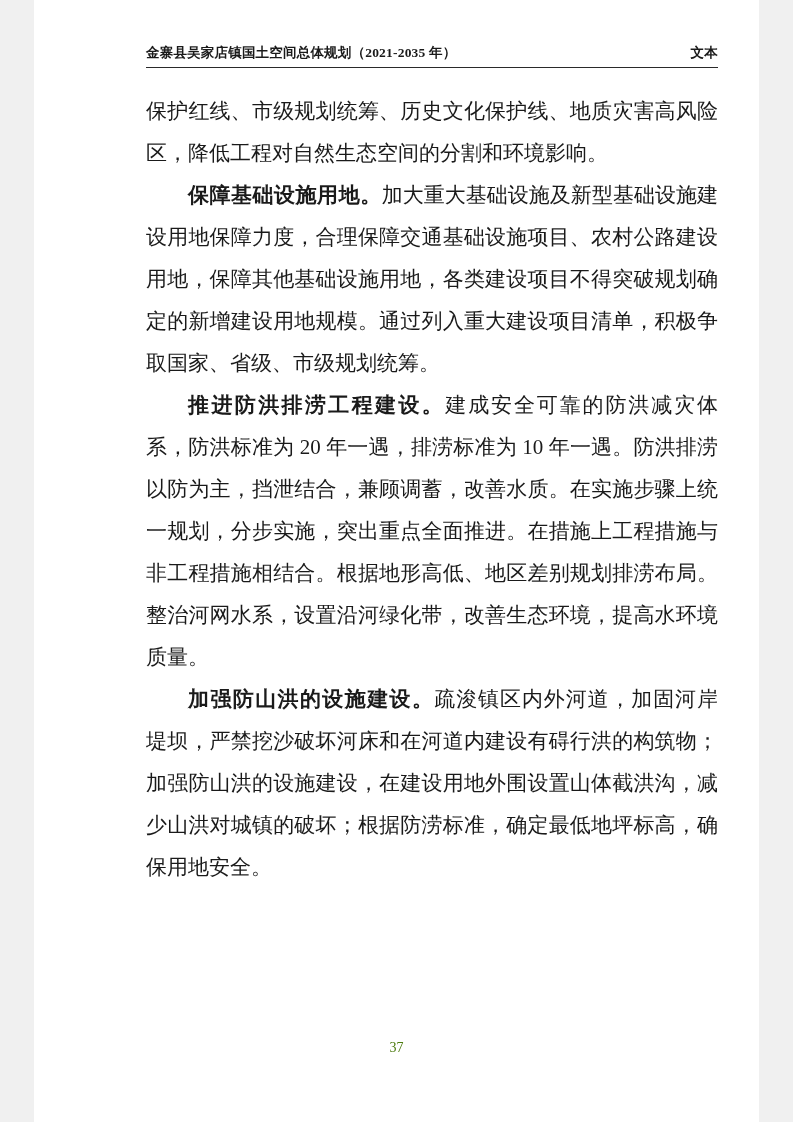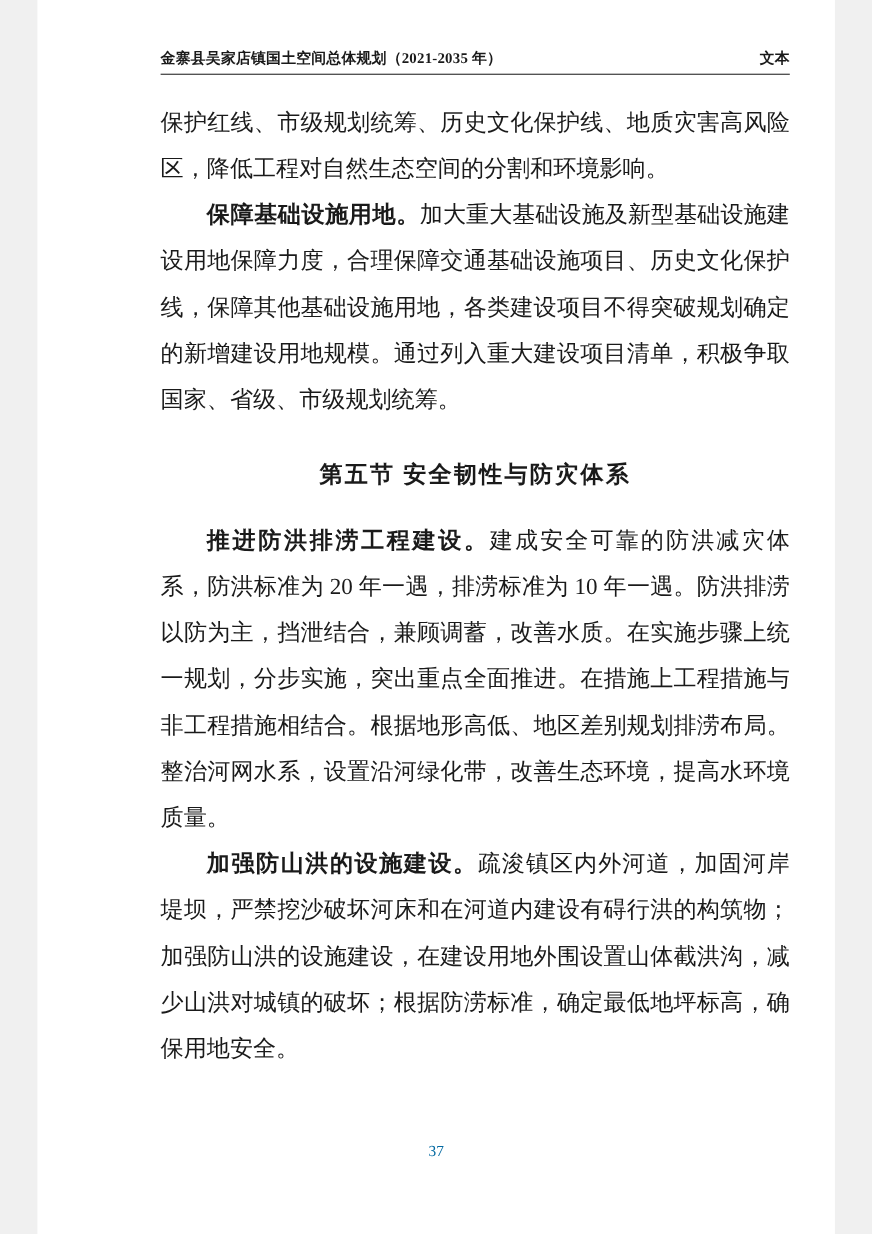--- a/index.html
+++ b/index.html
@@ -67,42 +67,41 @@
     letter-spacing: 2px;
   }
   .page-number {
     position: absolute;
     left: 0;
     right: 0;
     top: 1040px;
     text-align: center;
     font-size: 14px;
     font-family: "Liberation Serif", serif;
-    color: #0369a1;
+    color: #4d7c0f;
   }
 </style>
 </head>
 <body>
 
 <div class="page">
 
   <div class="content">
 
     <div class="header">
       <span class="header-left">金寨县吴家店镇国土空间总体规划（2021-2035 年）</span>
       <span class="header-right">文本</span>
     </div>
 
     <div class="body-text">
 
       <p class="para">保护红线、市级规划统筹、历史文化保护线、地质灾害高风险区，降低工程对自然生态空间的分割和环境影响。</p>
 
-      <p class="para indent"><span class="lead">保障基础设施用地。</span><span>加大重大基础设施及新型基础设施建设用地保障力度，合理保障交通基础设施项目、历史文化保护线，保障其他基础设施用地，各类建设项目不得突破规划确定的新增建设用地规模。通过列入重大建设项目清单，积极争取国家、省级、市级规划统筹。</span></p>
+      <p class="para indent"><span class="lead">保障基础设施用地。</span><span>加大重大基础设施及新型基础设施建设用地保障力度，合理保障交通基础设施项目、农村公路建设用地，保障其他基础设施用地，各类建设项目不得突破规划确定的新增建设用地规模。通过列入重大建设项目清单，积极争取国家、省级、市级规划统筹。</span></p>
 
-      <h2 class="section">第五节 安全韧性与防灾体系</h2>
 
       <p class="para indent"><span class="lead">推进防洪排涝工程建设。</span><span>建成安全可靠的防洪减灾体系，防洪标准为 20 年一遇，排涝标准为 10 年一遇。防洪排涝以防为主，挡泄结合，兼顾调蓄，改善水质。在实施步骤上统一规划，分步实施，突出重点全面推进。在措施上工程措施与非工程措施相结合。根据地形高低、地区差别规划排涝布局。整治河网水系，设置沿河绿化带，改善生态环境，提高水环境质量。</span></p>
 
       <p class="para indent"><span class="lead">加强防山洪的设施建设。</span><span>疏浚镇区内外河道，加固河岸堤坝，严禁挖沙破坏河床和在河道内建设有碍行洪的构筑物；加强防山洪的设施建设，在建设用地外围设置山体截洪沟，减少山洪对城镇的破坏；根据防涝标准，确定最低地坪标高，确保用地安全。</span></p>
 
     </div>
   </div>
 
   <div class="page-number">37</div>
 

